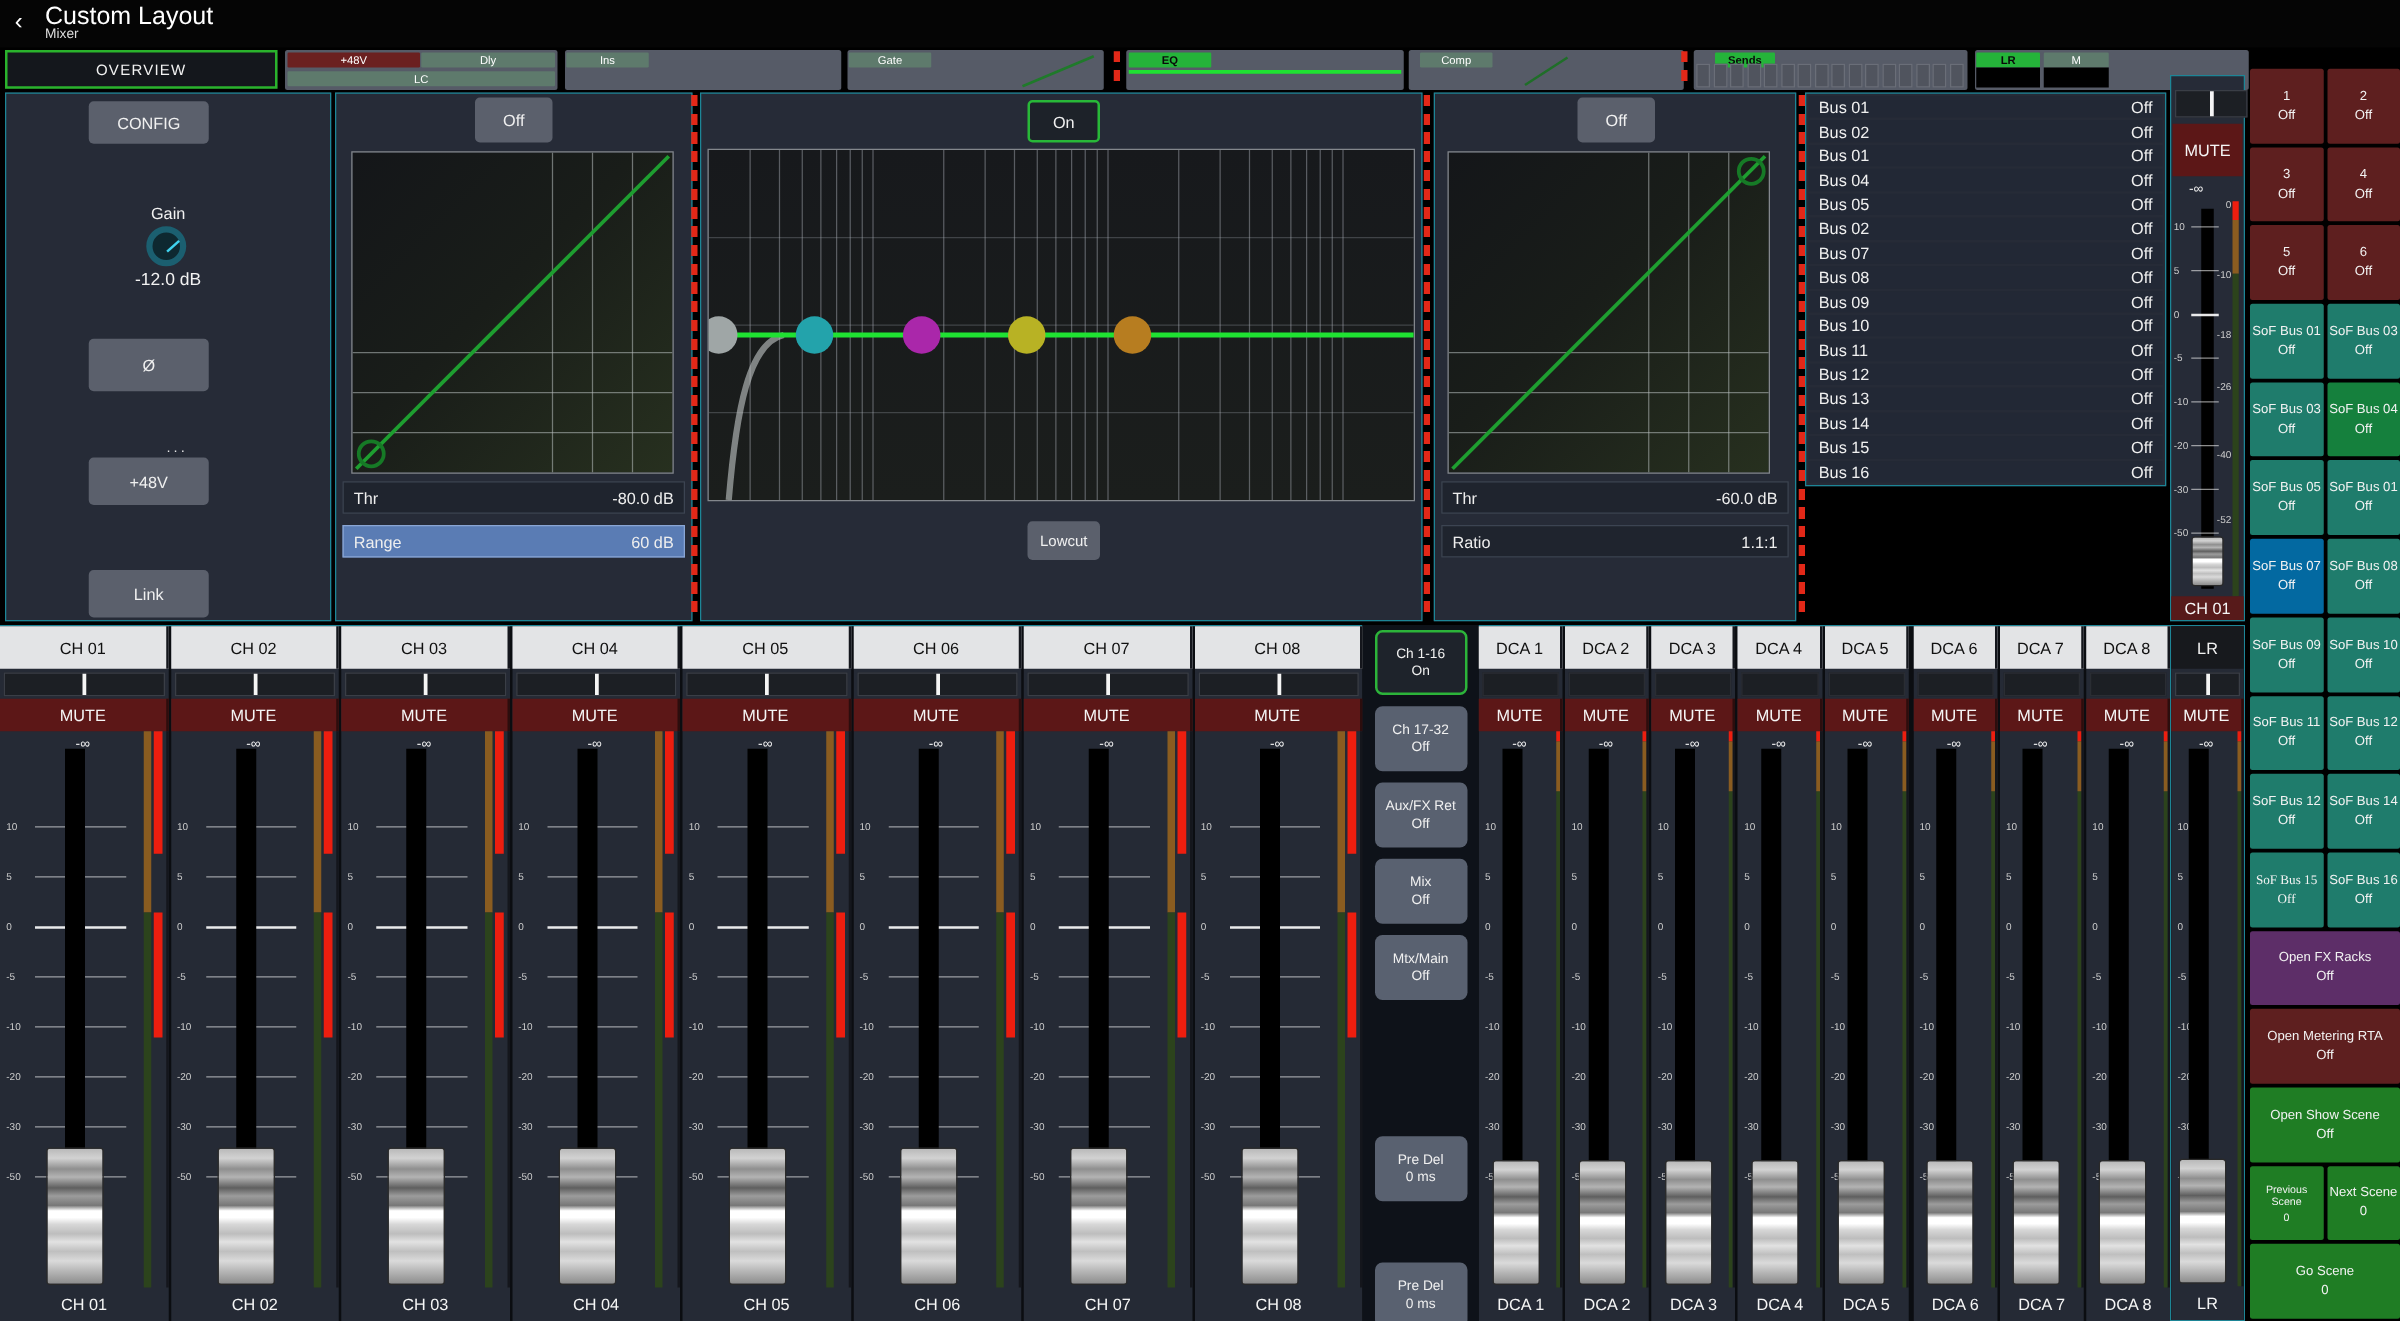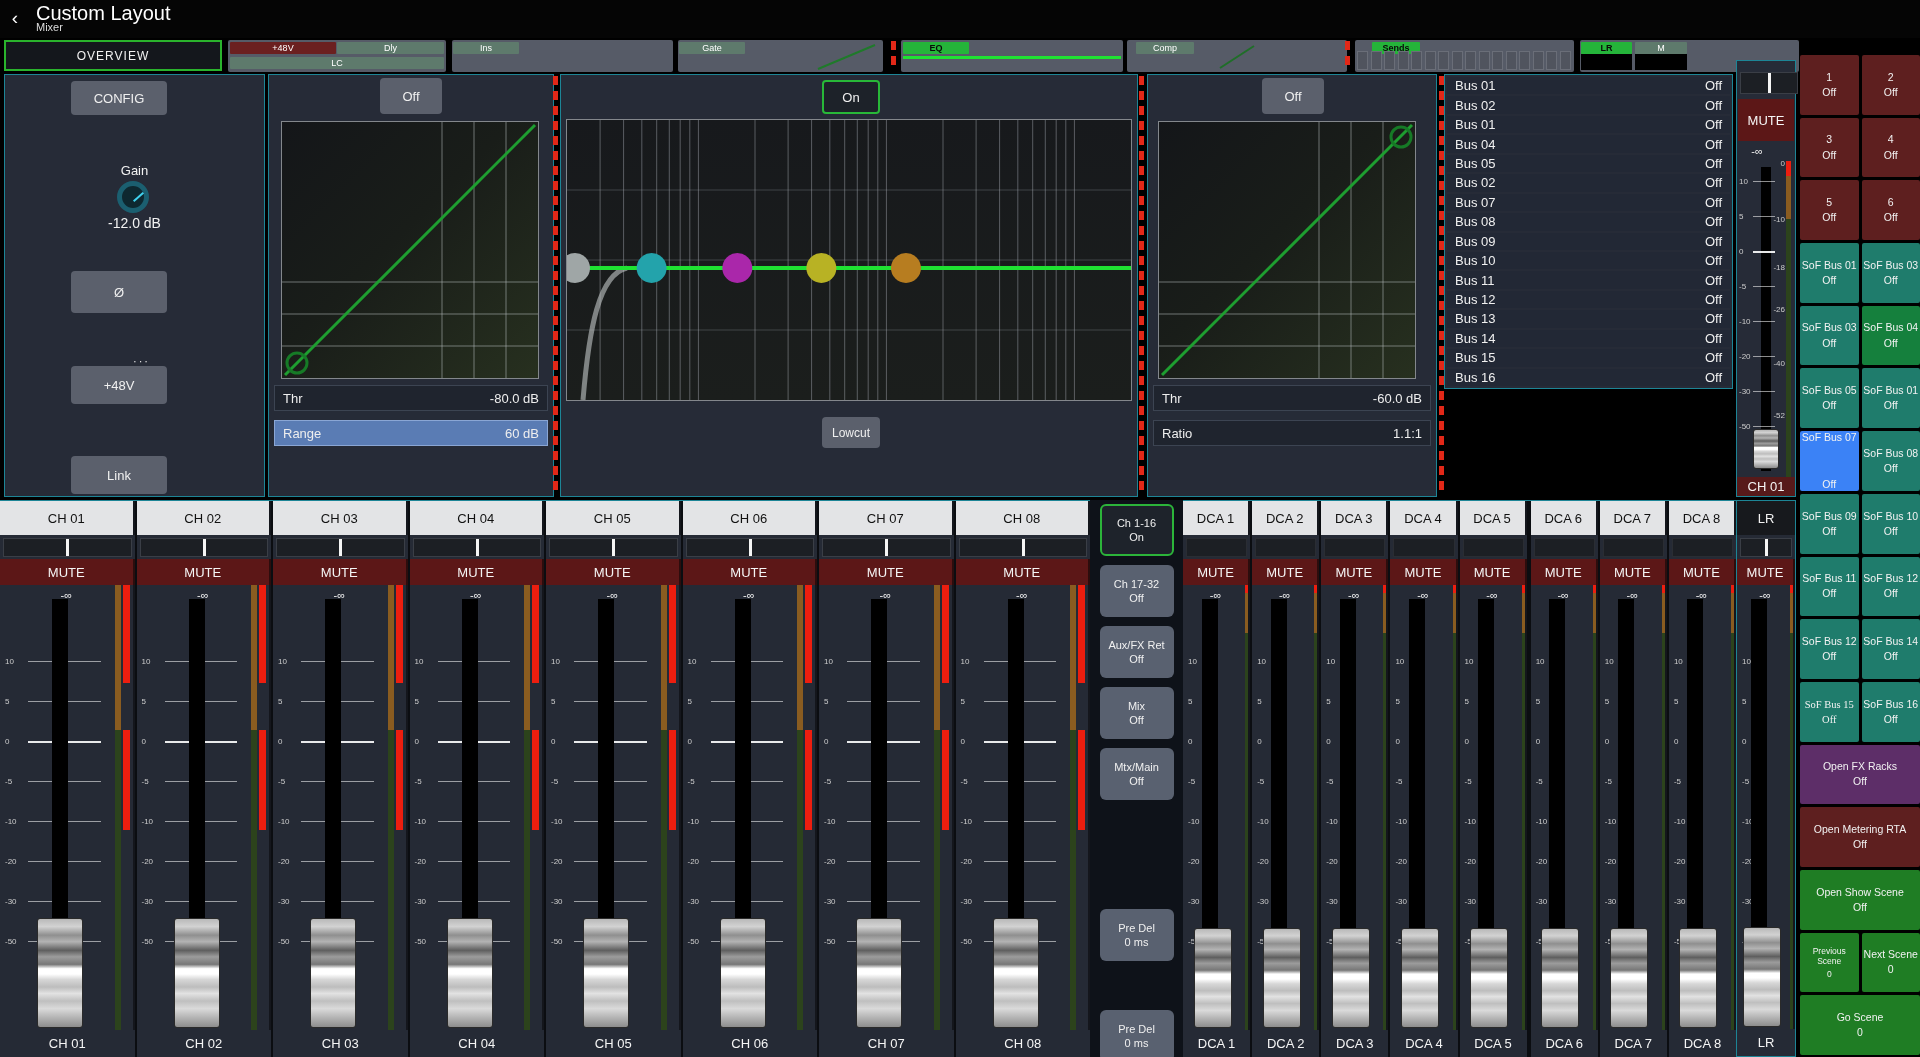--- a/index.html
+++ b/index.html
@@ -1294,21 +1294,21 @@
         <div>Off</div>
       </div>
       <div class="rg-cell" style="background: rgb(31, 124, 108);">
         <div>SoF Bus 05</div>
         <div>Off</div>
       </div>
       <div class="rg-cell" style="background: rgb(31, 124, 108);">
         <div>SoF Bus 01</div>
         <div>Off</div>
       </div>
-      <div class="rg-cell" style="background: #3b82f6; justify-content: space-between;">
+      <div class="rg-cell" style="background: #0369a1;">
         <div>SoF Bus 07</div>
         <div>Off</div>
       </div>
       <div class="rg-cell" style="background: rgb(31, 124, 108);">
         <div>SoF Bus 08</div>
         <div>Off</div>
       </div>
       <div class="rg-cell" style="background: rgb(31, 124, 108);">
         <div>SoF Bus 09</div>
         <div>Off</div>

